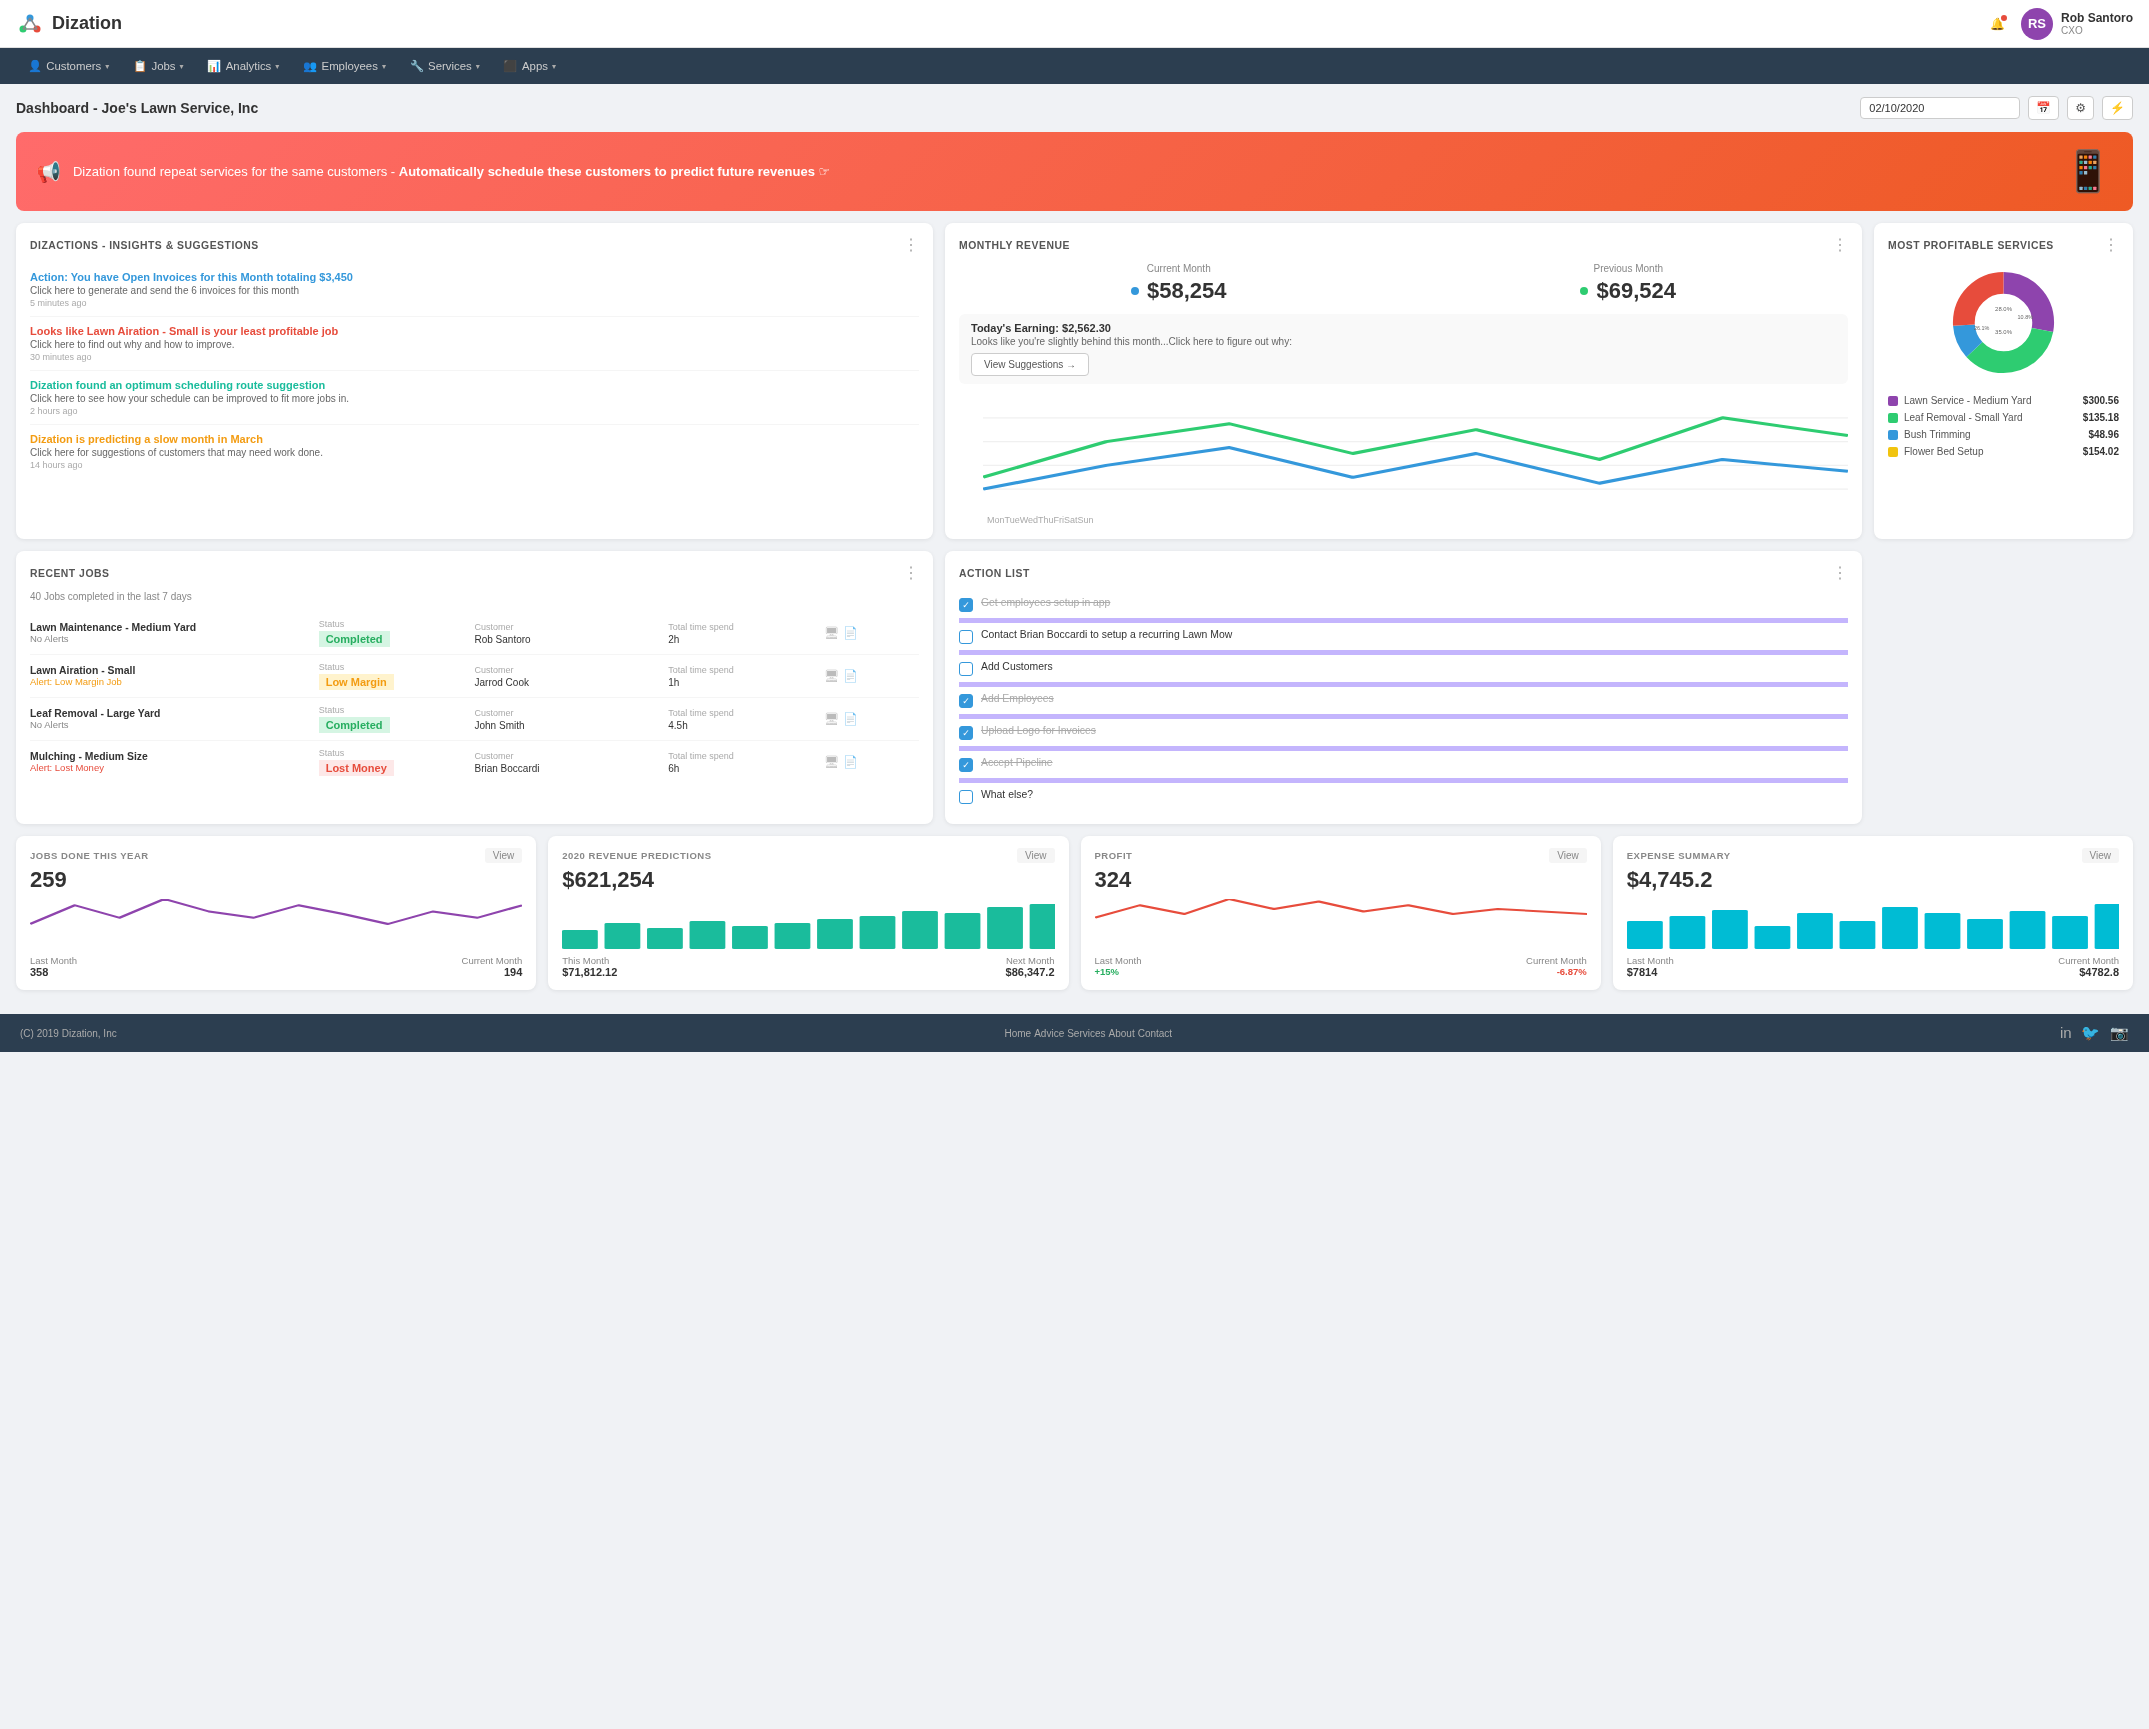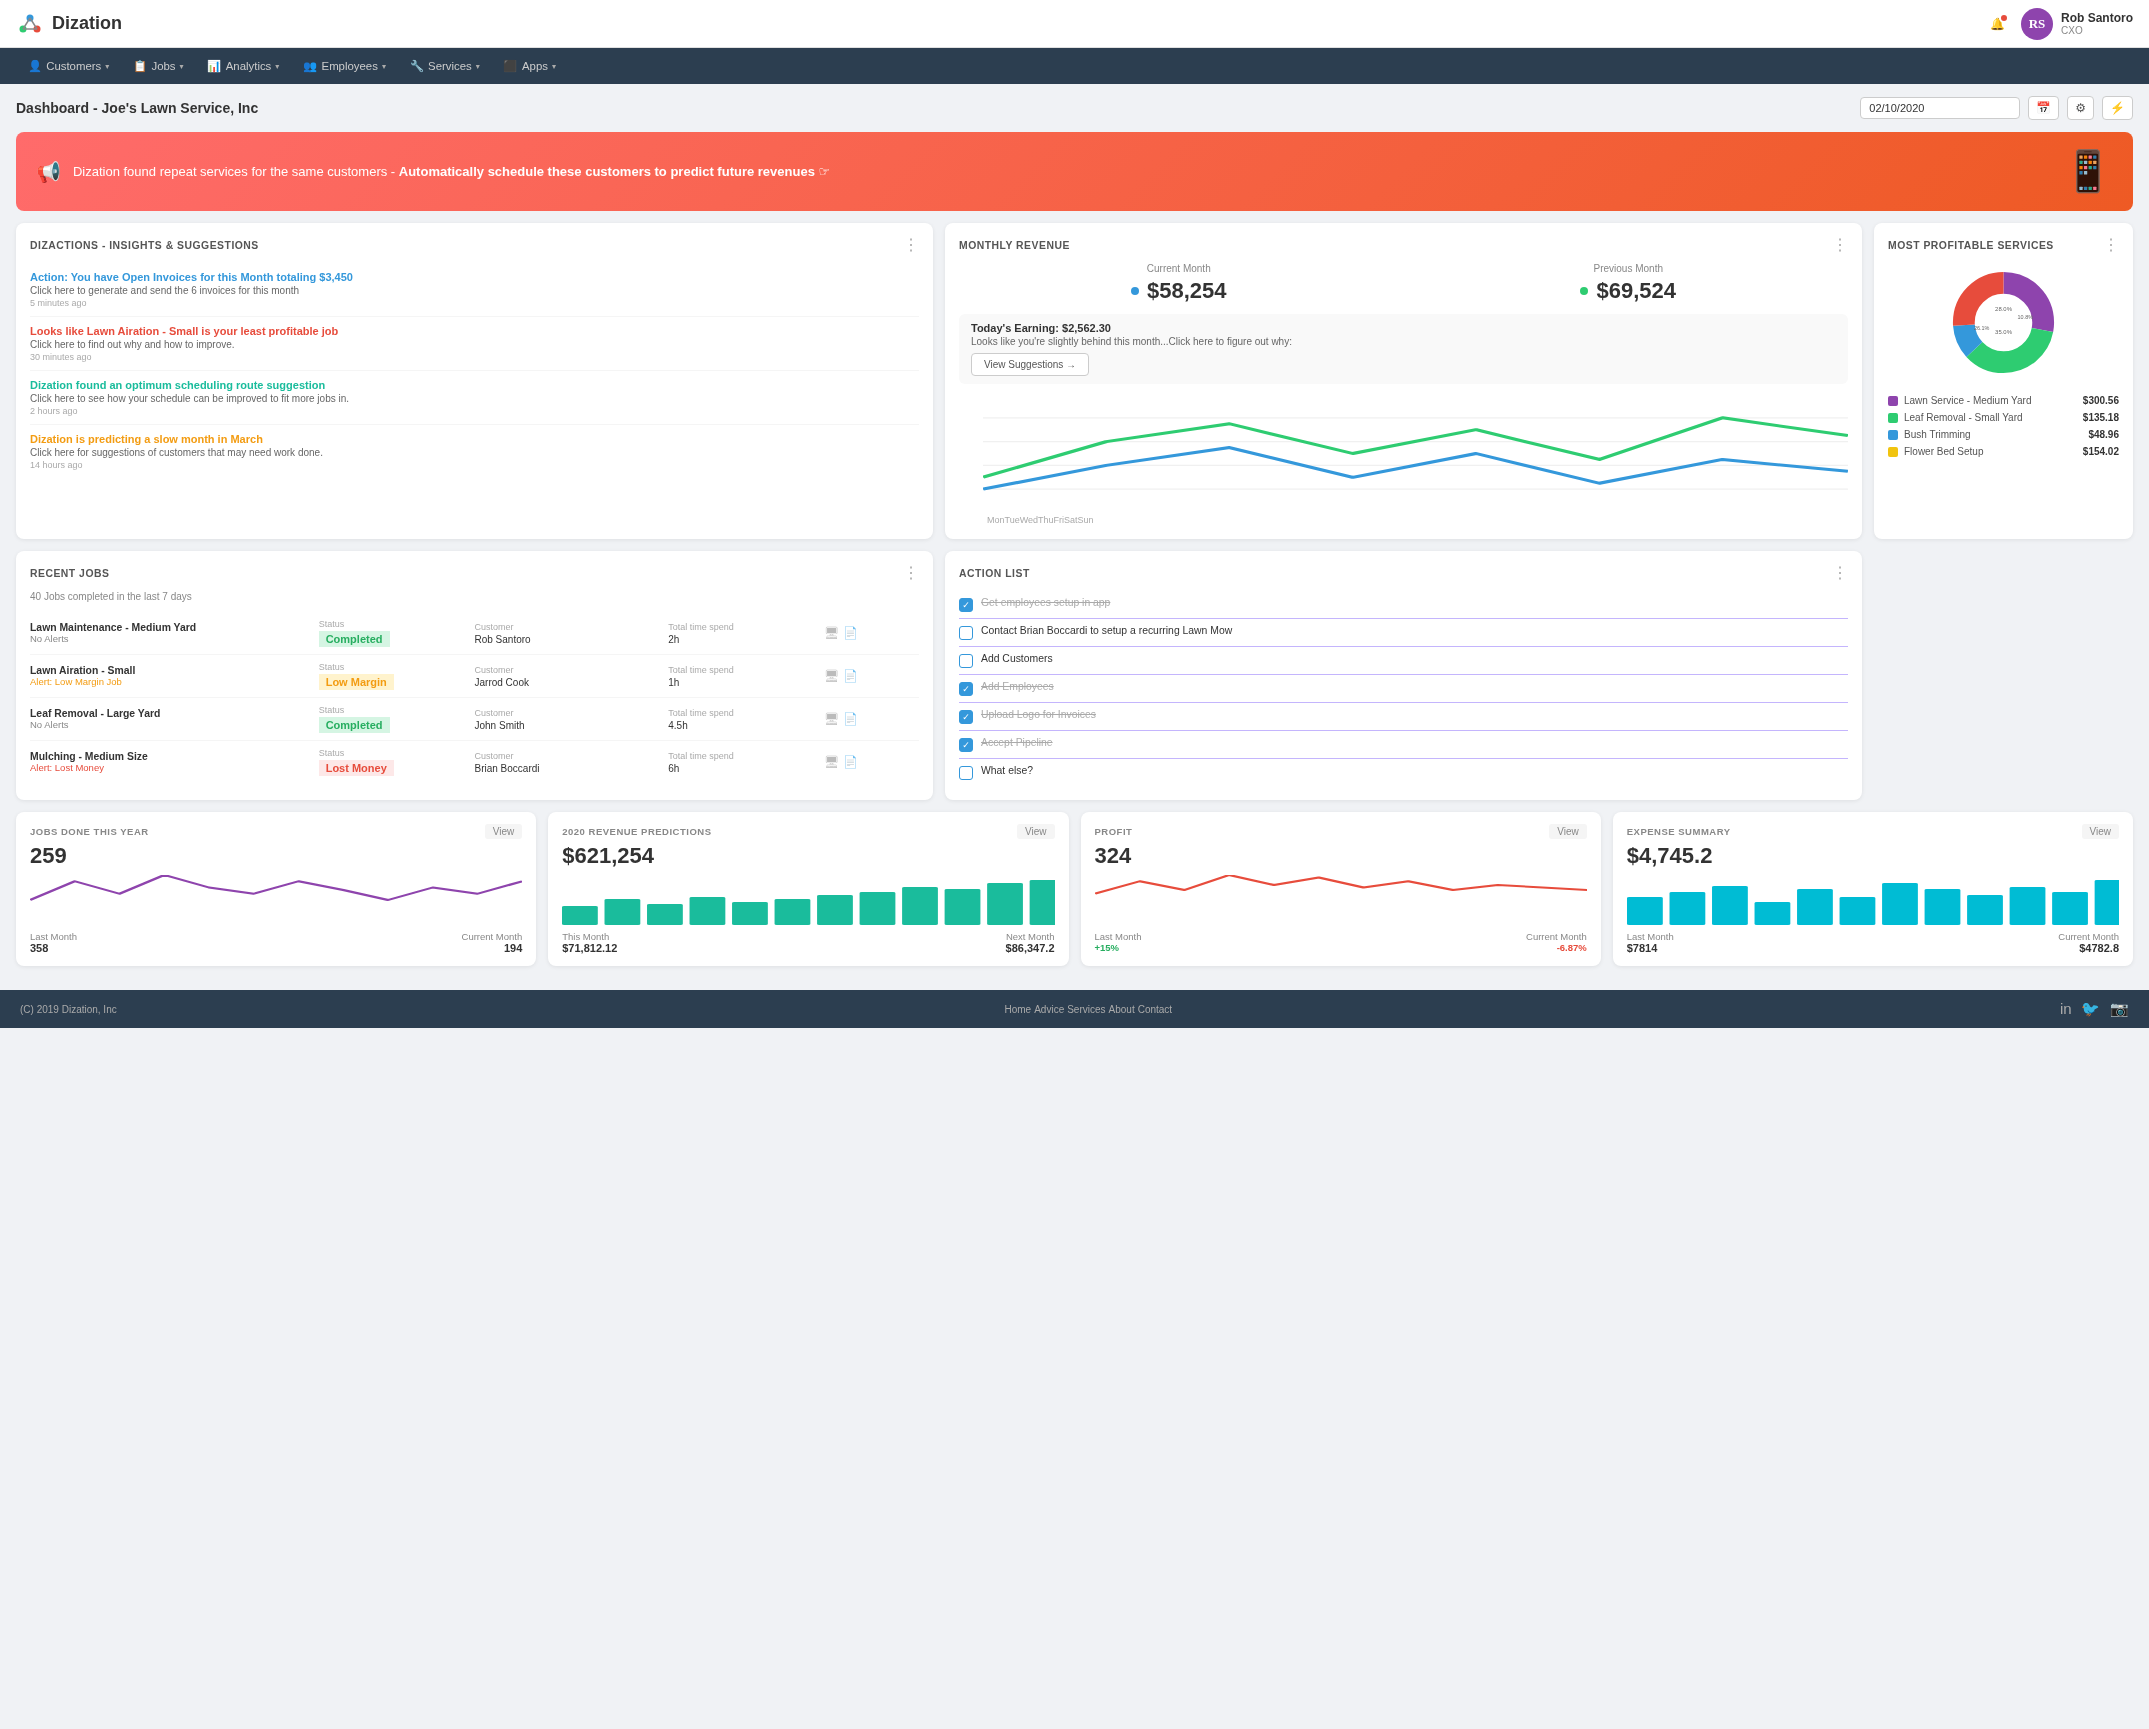--- a/index.html
+++ b/index.html
@@ -7,21 +7,21 @@
 
     
     .top-header { background: #fff; display: flex; align-items: center; justify-content: space-between; padding: 8px 16px; border-bottom: 1px solid #e0e0e0; height: 48px; }
     .logo-area { display: flex; align-items: center; gap: 8px; }
     .logo-icon { width: 28px; height: 28px; }
     .logo-text { font-size: 18px; font-weight: 700; color: #333; }
     .header-right { display: flex; align-items: center; gap: 12px; }
     .notif-btn { position: relative; cursor: pointer; padding: 4px; }
     .notif-badge { position: absolute; top: 0; right: 0; width: 10px; height: 10px; background: #e74c3c; border-radius: 50%; border: 2px solid #fff; }
     .user-area { display: flex; align-items: center; gap: 8px; cursor: pointer; }
-    .user-avatar { width: 32px; height: 32px; border-radius: 50%; background: #8e44ad; display: flex; align-items: center; justify-content: center; color: #fff; font-size: 13px; font-weight: 600; overflow: hidden; font-family: Liberation Serif, serif; }
+    .user-avatar { width: 32px; height: 32px; border-radius: 50%; background: #8e44ad; display: flex; align-items: center; justify-content: center; color: #fff; font-size: 13px; font-weight: 600; overflow: hidden; }
     .user-info { display: flex; flex-direction: column; }
     .user-name { font-size: 12px; font-weight: 600; }
     .user-role { font-size: 10px; color: #888; }
 
     
     .main-nav { background: #2c3e50; display: flex; align-items: center; padding: 0 16px; height: 36px; }
     .nav-item { color: #ccc; font-size: 11.4px; padding: 0 12px; height: 36px; display: flex; align-items: center; gap: 4px; cursor: pointer; white-space: nowrap; }
     .nav-chevron { font-size: 8px; color: #aaa; }
 
     
@@ -78,21 +78,21 @@
     .job-name { font-size: 10.4px; font-weight: 600; color: #333; }
     .job-alert { font-size: 9.5px; color: #888; }
     .col-label { font-size: 9px; color: #aaa; margin-bottom: 2px; }
     .status-badge { display: inline-block; padding: 2px 7px; border-radius: 0; font-size: 11px; font-weight: 600; }
     .status-completed { background: #d5f5e3; color: #27ae60; }
     .status-low-margin { background: #fff3cd; color: #f39c12; }
     .status-lost-money { background: #fde8e8; color: #e74c3c; }
     .job-icons { display: flex; gap: 4px; color: #bbb; font-size: 12px; }
 
     
-    .action-item { display: flex; align-items: flex-start; gap: 8px; padding: 6px 0; border-bottom: 1px solid #c4b5fd; font-size: 10.4px; }
+    .action-item { display: flex; align-items: flex-start; gap: 8px; padding: 6px 0; border-bottom: 5px solid #c4b5fd; font-size: 10.4px; }
     .action-item:last-child { border-bottom: none; }
     .checkbox { width: 14px; height: 14px; border-radius: 3px; border: 1.5px solid #3498db; flex-shrink: 0; display: flex; align-items: center; justify-content: center; margin-top: 1px; }
     .checkbox.checked { background: #3498db; border-color: #3498db; }
     .checkbox.checked::after { content: '✓'; color: #fff; font-size: 9px; }
     .action-text { color: #333; }
     .action-text.checked-text { text-decoration: line-through; color: #aaa; }
 
     
     .donut-container { display: flex; flex-direction: column; align-items: center; }
     .donut-svg { width: 119px; height: 119px; }

